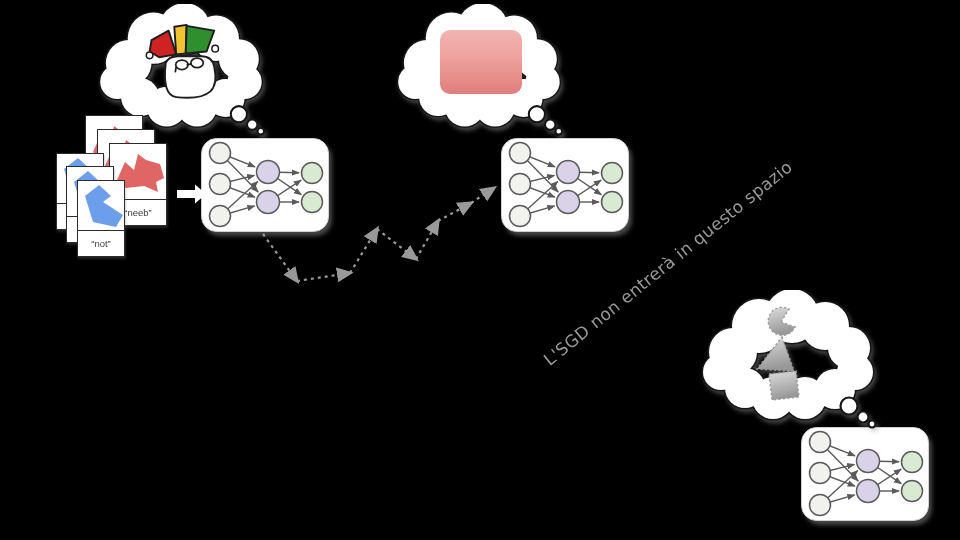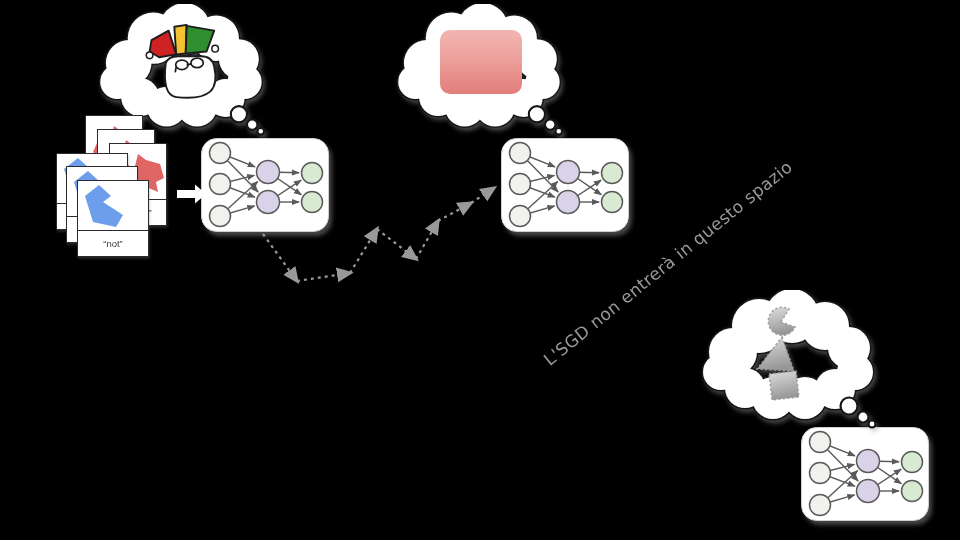--- a/index.html
+++ b/index.html
@@ -15,21 +15,21 @@
   .tail-bubble{fill:#fff;stroke:#161616;stroke-width:2.2;}
   
   #red-thought-rect{
     left:440px;top:30px;width:82px;height:64px;border-radius:10px;
     background:linear-gradient(180deg,#f2b5b2 0%,#eda09c 45%,#e07e7a 100%);
   }
   
   .card{position:absolute;background:#fff;border:1.3px solid #2b2b2b;box-sizing:border-box;
         filter:drop-shadow(1px 2px 1px rgba(120,120,120,.3));}
   .card-red{width:58px;}
-  .card-blue{width:72px;}
+  .card-blue{width:48px;}
   .card .img{position:relative;overflow:hidden;background:#fff;border-bottom:1.3px solid #2b2b2b;}
   .card-red .img{height:55px;}
   .card-blue .img{height:49px;}
   .card .lbl{height:25px;display:flex;align-items:center;justify-content:center;
              font-size:9.5px;color:#3d3d3d;background:#fff;}
   
   .nn{position:absolute;filter:drop-shadow(3px 4px 2px rgba(140,140,140,.5));}
   
   #caption{
     position:absolute;left:668px;top:263px;white-space:nowrap;

